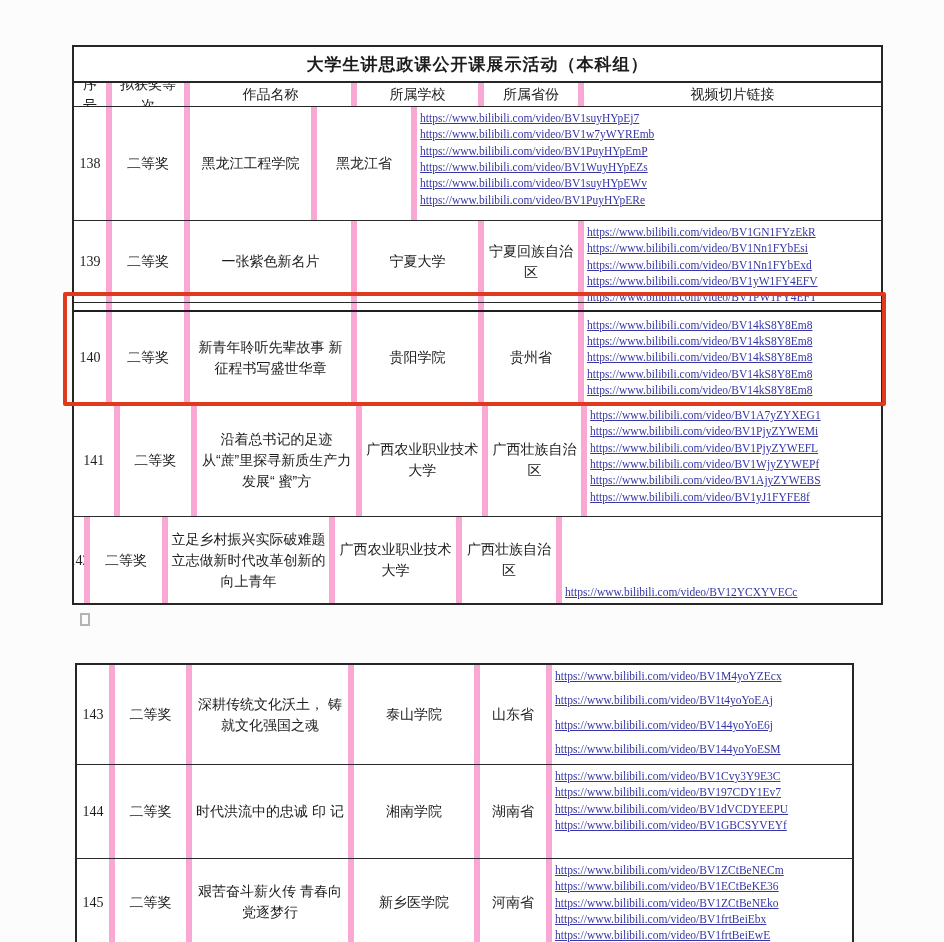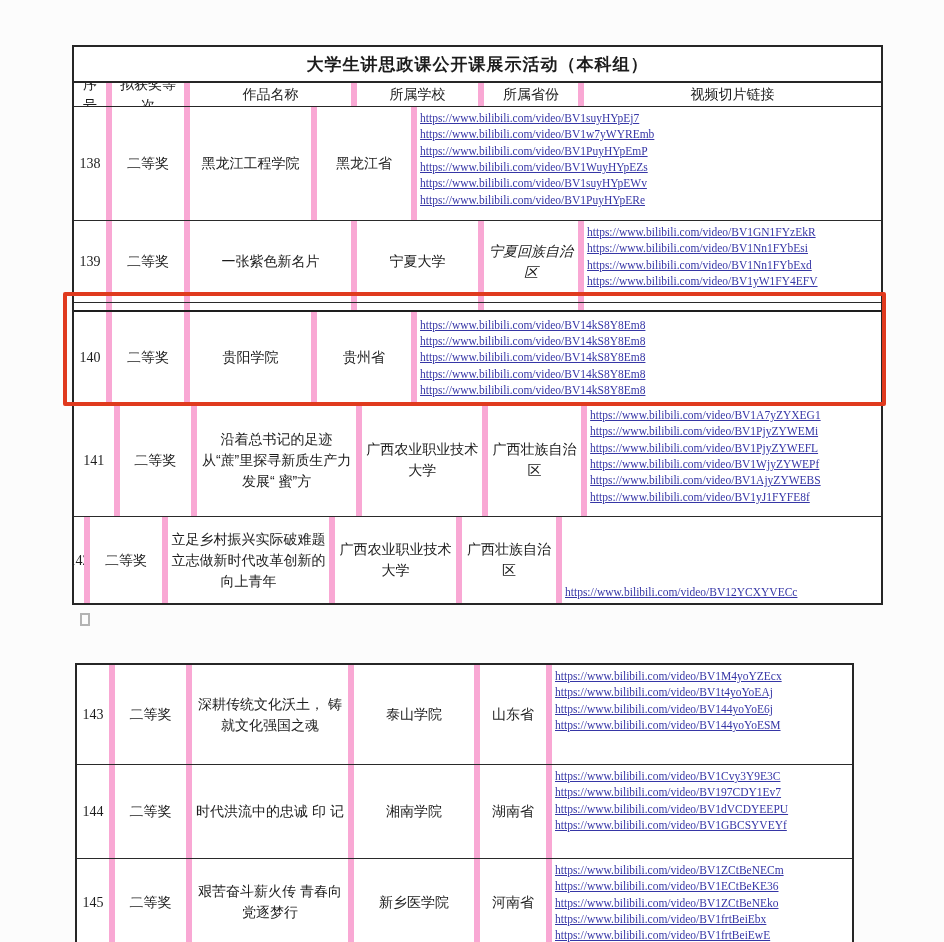--- a/index.html
+++ b/index.html
@@ -61,39 +61,41 @@
             <a class="vlink">https://www.bilibili.com/video/BV1WuyHYpEZs</a>
             <a class="vlink">https://www.bilibili.com/video/BV1suyHYpEWv</a>
             <a class="vlink">https://www.bilibili.com/video/BV1PuyHYpERe</a>
           </div>
         </div>
         <div class="trow" style="height: 82px;">
           <div class="cell num" style="width: 38px;">139</div>
           <div class="cell" style="width: 78px;">二等奖</div>
           <div class="cell" style="width: 167px;">一张紫色新名片</div>
           <div class="cell" style="width: 127px;">宁夏大学</div>
-          <div class="cell" style="width: 100px; font-style: italic;">宁夏回族自治区</div>
+          <div class="cell" style="width: 100px;">宁夏回族自治区</div>
           <div class="cell links-cell" style="width: 297px;">
             <a class="vlink">https://www.bilibili.com/video/BV1GN1FYzEkR</a>
             <a class="vlink">https://www.bilibili.com/video/BV1Nn1FYbEsi</a>
             <a class="vlink">https://www.bilibili.com/video/BV1Nn1FYbExd</a>
             <a class="vlink">https://www.bilibili.com/video/BV1yW1FY4EFV</a>
+            <a class="vlink">https://www.bilibili.com/video/BV1PW1FY4EFT</a>
           </div>
         </div>
         <div class="trow spacer" style="height: 9px;">
           <div class="cell num" style="width: 38px;"></div>
           <div class="cell" style="width: 78px;"></div>
           <div class="cell" style="width: 167px;"></div>
           <div class="cell" style="width: 127px;"></div>
           <div class="cell" style="width: 100px;"></div>
           <div class="cell links-cell" style="width: 297px;"></div>
         </div>
         <div class="trow" style="height: 92px;">
           <div class="cell num" style="width: 38px;">140</div>
           <div class="cell" style="width: 78px;">二等奖</div>
+          <div class="cell" style="width: 167px;">新青年聆听先辈故事 新征程书写盛世华章</div>
           <div class="cell" style="width: 127px;">贵阳学院</div>
           <div class="cell" style="width: 100px;">贵州省</div>
           <div class="cell links-cell v-center" style="width: 297px;">
             <a class="vlink">https://www.bilibili.com/video/BV14kS8Y8Em8</a>
             <a class="vlink">https://www.bilibili.com/video/BV14kS8Y8Em8</a>
             <a class="vlink">https://www.bilibili.com/video/BV14kS8Y8Em8</a>
             <a class="vlink">https://www.bilibili.com/video/BV14kS8Y8Em8</a>
             <a class="vlink">https://www.bilibili.com/video/BV14kS8Y8Em8</a>
           </div>
         </div>
@@ -128,21 +130,21 @@
   <div class="glyph-box"></div>
 
   <div class="doc-table" id="table-2">
     <div id="t2-rows">
         <div class="trow" style="height: 100px;">
           <div class="cell num" style="width: 38px;">143</div>
           <div class="cell" style="width: 77px;">二等奖</div>
           <div class="cell" style="width: 162px;">深耕传统文化沃土， 铸就文化强国之魂</div>
           <div class="cell" style="width: 126px;">泰山学院</div>
           <div class="cell" style="width: 72px;">山东省</div>
-          <div class="cell links-cell" style="width: 300px;">
+          <div class="cell links-cell" style="width: 300px; gap: 8px;">
             <a class="vlink">https://www.bilibili.com/video/BV1M4yoYZEcx</a>
             <a class="vlink">https://www.bilibili.com/video/BV1t4yoYoEAj</a>
             <a class="vlink">https://www.bilibili.com/video/BV144yoYoE6j</a>
             <a class="vlink">https://www.bilibili.com/video/BV144yoYoESM</a>
           </div>
         </div>
         <div class="trow" style="height: 94px;">
           <div class="cell num" style="width: 38px;">144</div>
           <div class="cell" style="width: 77px;">二等奖</div>
           <div class="cell" style="width: 162px;">时代洪流中的忠诚 印 记</div>

